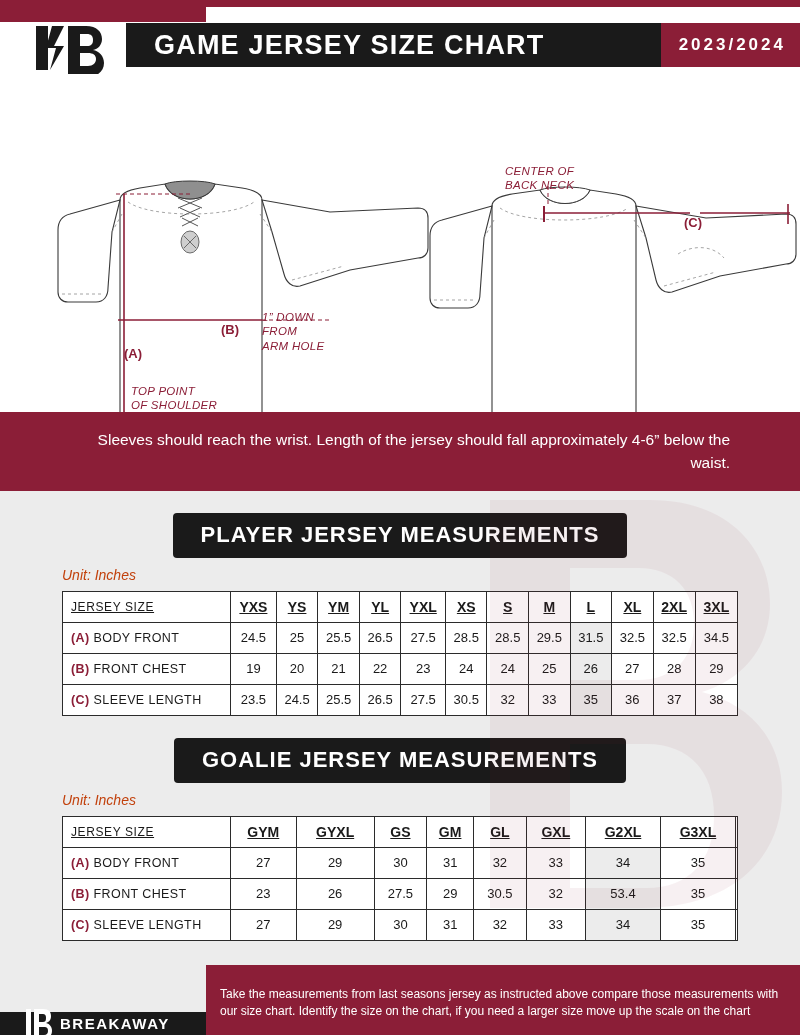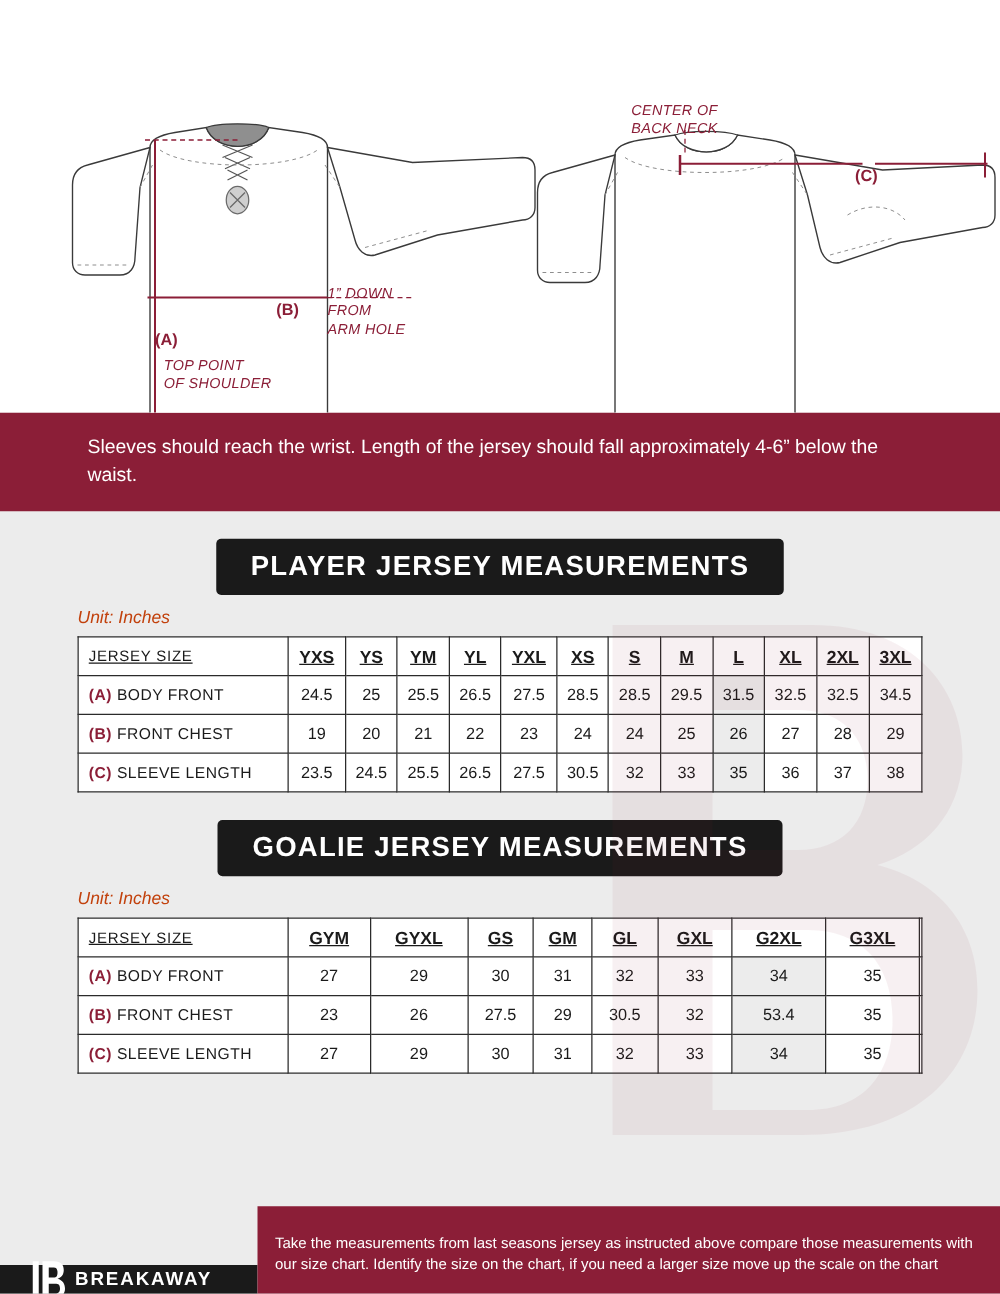--- a/index.html
+++ b/index.html
@@ -37,21 +37,21 @@
   .annot {
     position: absolute; font-style: italic; font-size: 11.5px; color: #8b1e37;
     font-weight: normal; line-height: 1.25; letter-spacing: .3px;
   }
   .letter-tag {
     position: absolute; font-weight: bold; font-size: 13px; color: #8b1e37;
   }
 
   
   .note {
-    background: #8b1e37; color: #ffffff; text-align: left;
+    background: #8b1e37; color: #ffffff; text-align: right;
     padding: 16px 70px; font-size: 15.5px; line-height: 1.5;
   }
 
   
   .section { padding: 0 62px; }
   .sec-title-wrap { display: flex; justify-content: center; margin-top: 22px; }
   .sec-title {
     background: #1a1a1a; color: #fff; font-weight: bold; font-size: 22px;
     letter-spacing: 1px; padding: 9px 28px 10px; border-radius: 4px;
   }
@@ -88,20 +88,39 @@
 <body>
 
 <div class="page">
 
   <svg class="watermark" viewBox="0 0 200 260">
     <path d="M30 10 h80 c40 0 60 25 60 52 0 22-14 38-34 44 24 6 40 24 40 50 0 34-26 58-70 58 H30 z
              M70 44 v56 h34 c18 0 28-11 28-28 0-17-10-28-28-28 z
              M70 132 v72 h38 c22 0 34-14 34-36 0-22-12-36-34-36 z" fill="#8b1e37"></path>
   </svg>
 
+  <div class="header">
+    <div class="hdr-left-band"></div>
+    <div class="hdr-right-band"></div>
+
+    <div class="logo">
+      <svg width="70" height="52" viewBox="0 0 70 52">
+        <polygon points="2,4 14,4 14,48 2,48" fill="#1a1a1a"></polygon>
+        <polygon points="18,4 30,4 20,24 30,24 16,48 22,26 12,26" fill="#1a1a1a"></polygon>
+        <path d="M34 4 h18 c11 0 16 6 16 13 0 6-4 10-9 11 6 1 11 6 11 13 0 8-6 14-18 14 H34 z
+                 M46 12 v12 h7 c4 0 6-2 6-6 0-4-2-6-6-6 z
+                 M46 31 v13 h8 c5 0 8-3 8-7 0-4-3-6-8-6 z" fill="#1a1a1a"></path>
+      </svg>
+    </div>
+
+    <div class="title-bar">
+      <div class="title">GAME JERSEY SIZE CHART</div>
+      <div class="season">2023/2024</div>
+    </div>
+  </div>
 
   <div class="diagram">
     <svg width="800" height="330" viewBox="0 0 800 330">
 
       <g fill="#ffffff" stroke="#3a3a3a" stroke-width="1.1">
 
         <path d="M120 118 C120 112 128 108 140 106 L165 102 C172 122 208 122 215 102 L242 106
                  C254 108 262 112 262 118 L262 360 L120 360 Z"></path>
 
         <path d="M120 118 L70 132 C62 134 58 140 58 148 L58 210 C58 216 62 220 68 220 L96 220
@@ -159,21 +178,21 @@
 
       <line x1="544" y1="124" x2="544" y2="140" stroke="#8b1e37" stroke-width="2"></line>
       <line x1="544" y1="131" x2="690" y2="131" stroke="#8b1e37" stroke-width="1.6"></line>
       <line x1="700" y1="131" x2="790" y2="131" stroke="#8b1e37" stroke-width="1.6"></line>
       <line x1="788" y1="122" x2="788" y2="142" stroke="#8b1e37" stroke-width="1.6"></line>
       <line x1="548" y1="104" x2="548" y2="124" stroke="#8b1e37" stroke-width="1" stroke-dasharray="4 3"></line>
     </svg>
 
     <div class="annot" style="left:505px; top:82px;">CENTER OF<br>BACK NECK</div>
     <div class="annot" style="left:262px; top:228px;">1” DOWN<br>FROM<br>ARM HOLE</div>
-    <div class="annot" style="left:131px; top:286px;">TOP POINT<br>OF SHOULDER</div>
+    <div class="annot" style="left:131px; top:302px;">TOP POINT<br>OF SHOULDER</div>
 
     <div class="letter-tag" style="left:124px; top:264px;">(A)</div>
     <div class="letter-tag" style="left:221px; top:240px;">(B)</div>
     <div class="letter-tag" style="left:684px; top:133px;">(C)</div>
   </div>
 
   <div class="note">Sleeves should reach the wrist. Length of the jersey should fall approximately 4-6” below the waist.</div>
 
   <div class="section">
     <div class="sec-title-wrap">

